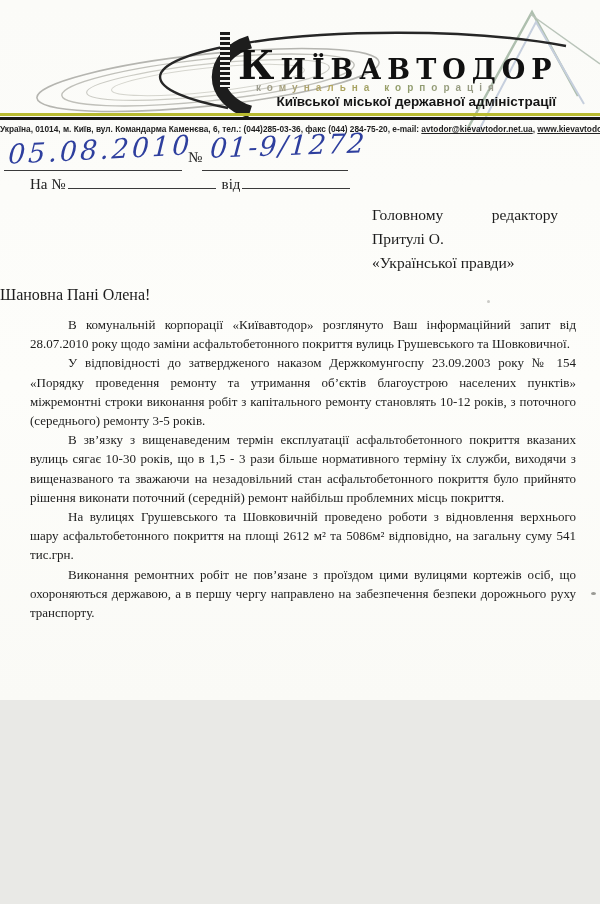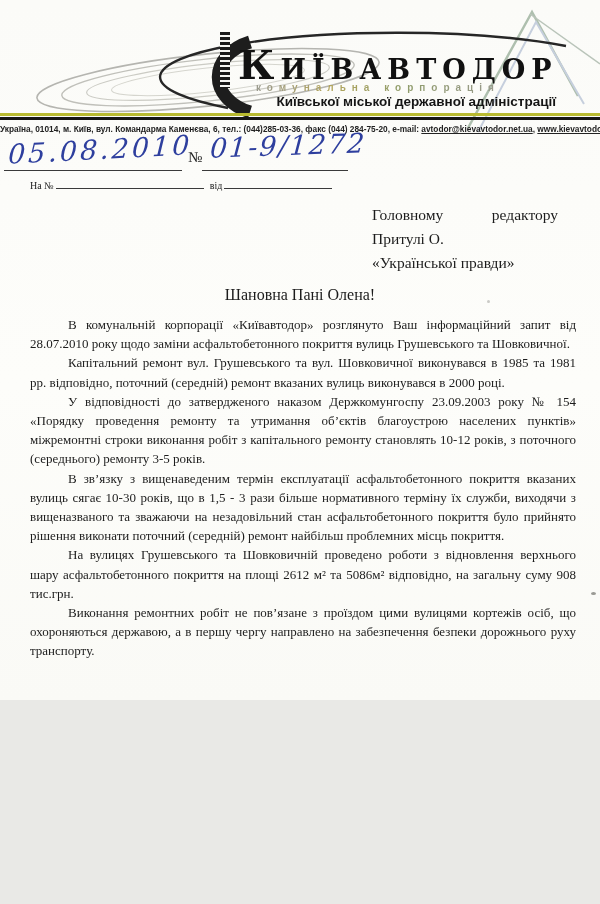--- a/index.html
+++ b/index.html
@@ -45,31 +45,31 @@
   .hw {
     position:absolute; color:#2e3f9e; font-family:"DejaVu Serif", serif; font-style:italic;
     white-space:nowrap;
   }
   .hw-date { top:134px; left:8px; font-size:27px; letter-spacing:3px; transform:rotate(-3deg) skewX(-6deg); }
   .hw-number { top:130px; left:210px; font-size:27px; letter-spacing:2px; transform:rotate(-2deg) skewX(-6deg); }
   .no-sign { position:absolute; top:149px; left:188px; font-size:15px; color:#222; }
   .ref-underline { position:absolute; height:0; border-bottom:1.6px solid #3a3a3a; }
   .ru1 { top:170px; left:4px; width:178px; }
   .ru2 { top:170px; left:202px; width:146px; }
-  .reply-line { position:absolute; top:176px; left:30px; font-size:10px; color:#222; white-space:nowrap; }
+  .reply-line { position:absolute; top:176px; left:30px; font-size:15px; color:#222; white-space:nowrap; }
   .blank { display:inline-block; height:13px; border-bottom:1.6px solid #3a3a3a; vertical-align:baseline; }
   .b1 { width:148px; margin-left:2px; margin-right:6px; }
   .b2 { width:108px; margin-left:2px; }
 
   
   .recipient { position:absolute; top:203px; left:372px; width:186px; font-size:15.5px; line-height:24px; }
   .recipient .just { text-align:justify; text-align-last:justify; }
 
   
-  .salutation { position:absolute; top:286px; left:0; width:600px; text-align:center; font-size:16px; }
+  .salutation { position:absolute; top:286px; left:0; width:600px; font-size:16px; }
   .letter-body {
     position:absolute; top:315px; left:30px; width:546px; height:500px; overflow:hidden;
     font-size:13px; line-height:19.2px; text-align:justify;
   }
   .letter-body p { text-indent:38px; margin:0; }
 
   
   .regards { position:absolute; top:818px; left:55px; font-size:15.5px; }
   .signer-title { position:absolute; top:845px; left:55px; font-size:15.5px; }
   .signer-name { position:absolute; top:843px; left:438px; font-size:21px; }
@@ -125,24 +125,23 @@
   <section class="recipient">
     <div class="just">Головному редактору</div>
     <div>Притулі О.</div>
     <div>«Української правди»</div>
   </section>
 
   <div class="salutation">Шановна Пані Олена!</div>
 
   <main class="letter-body">
     <p>В комунальній корпорації «Київавтодор» розглянуто Ваш інформаційний запит від 28.07.2010 року щодо заміни асфальтобетонного покриття вулиць Грушевського та Шовковичної.</p>
-    <p>Капітальний ремонт вул. Грушевського та вул. Шовковичної виконувався в 1985 та 1981 рр. відповідно, поточний (середній) ремонт вказаних вулиць виконувався в 2000 році.</p>
     <p>У відповідності до затвердженого наказом Держкомунгоспу 23.09.2003 року № 154 «Порядку проведення ремонту та утримання об’єктів благоустрою населених пунктів» міжремонтні строки виконання робіт з капітального ремонту становлять 10-12 років, з поточного (середнього) ремонту 3-5 років.</p>
     <p>В зв’язку з вищенаведеним термін експлуатації асфальтобетонного покриття вказаних вулиць сягає 10-30 років, що в 1,5 - 3 рази більше нормативного терміну їх служби, виходячи з вищеназваного та зважаючи на незадовільний стан асфальтобетонного покриття було прийнято рішення виконати поточний (середній) ремонт найбільш проблемних місць покриття.</p>
-    <p>На вулицях Грушевського та Шовковичній проведено роботи з відновлення верхнього шару асфальтобетонного покриття на площі 2612 м² та 5086м² відповідно, на загальну суму 908 тис.грн.</p>
+    <p>На вулицях Грушевського та Шовковичній проведено роботи з відновлення верхнього шару асфальтобетонного покриття на площі 2612 м² та 5086м² відповідно, на загальну суму 541 тис.грн.</p>
     <p>Виконання ремонтних робіт не пов’язане з проїздом цими вулицями кортежів осіб, що охороняються державою, а в першу чергу направлено на забезпечення безпеки дорожнього руху транспорту.</p>
   </main>
 
   <div class="regards">З повагою</div>
   <div class="signer-title">Генеральний терміну</div>
   <svg class="signature" viewBox="0 0 135 88">
     <path d="M2 78 C 34 58, 78 22, 112 2" fill="none" stroke="#20253a" stroke-width="2.2" stroke-linecap="round"></path>
     <path d="M34 56 C 42 44 54 46 50 56 C 46 66 56 64 62 52 C 60 64 70 66 74 56 C 74 66 84 66 86 56 C 88 66 96 64 100 52 L 95 72 C 92 82 103 80 106 70 C 108 76 114 78 118 72" fill="none" stroke="#20253a" stroke-width="2.2" stroke-linecap="round"></path>
   </svg>
   <div class="signer-name">Г.Я. Глінський</div>

